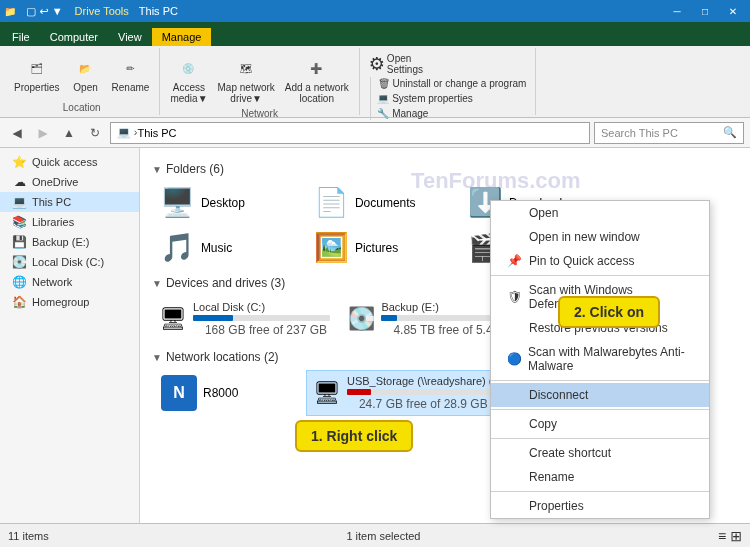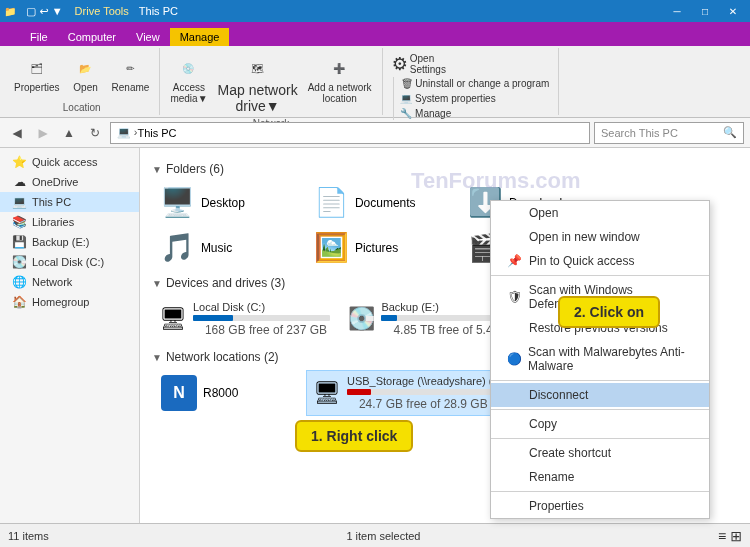--- a/index.html
+++ b/index.html
@@ -16,24 +16,24 @@
       color: white;
     }
     .title-bar-left { display: flex; align-items: center; gap: 4px; }
     .title-bar-icon { width: 14px; height: 14px; display: flex; align-items: center; justify-content: center; font-size: 10px; }
     .title-bar-controls { display: flex; gap: 2px; }
     .title-btn { width: 26px; height: 18px; background: none; border: none; color: white; cursor: pointer; font-size: 10px; display: flex; align-items: center; justify-content: center; }
 
     
     .ribbon-tabs {
       height: 24px;
-      background: #a21caf;
+      background: #14532d;
       display: flex;
       align-items: flex-end;
-      padding-left: 20px;
+      padding-left: 2px;
     }
     .ribbon-tab {
       padding: 3px 10px;
       font-size: 11px;
       cursor: pointer;
       color: white;
       background: none;
       border: none;
     }
     .ribbon-tab.highlight {
@@ -354,21 +354,21 @@
   </div>
 
   <div class="ribbon-group">
     <div class="ribbon-group-items">
       <div class="ribbon-btn">
         <div class="ribbon-btn-icon">💿</div>
         <span style="font-size:10px;">Access<br>media▼</span>
       </div>
       <div class="ribbon-btn">
         <div class="ribbon-btn-icon">🗺</div>
-        <span style="font-size:14px;">Map network<br>drive▼</span>
+        <span style="font-size:10px;">Map network<br>drive▼</span>
       </div>
       <div class="ribbon-btn">
         <div class="ribbon-btn-icon">➕</div>
         <span style="font-size:10px;">Add a network<br>location</span>
       </div>
     </div>
     <span class="ribbon-group-label">Network</span>
   </div>
 
   <div class="ribbon-group">

